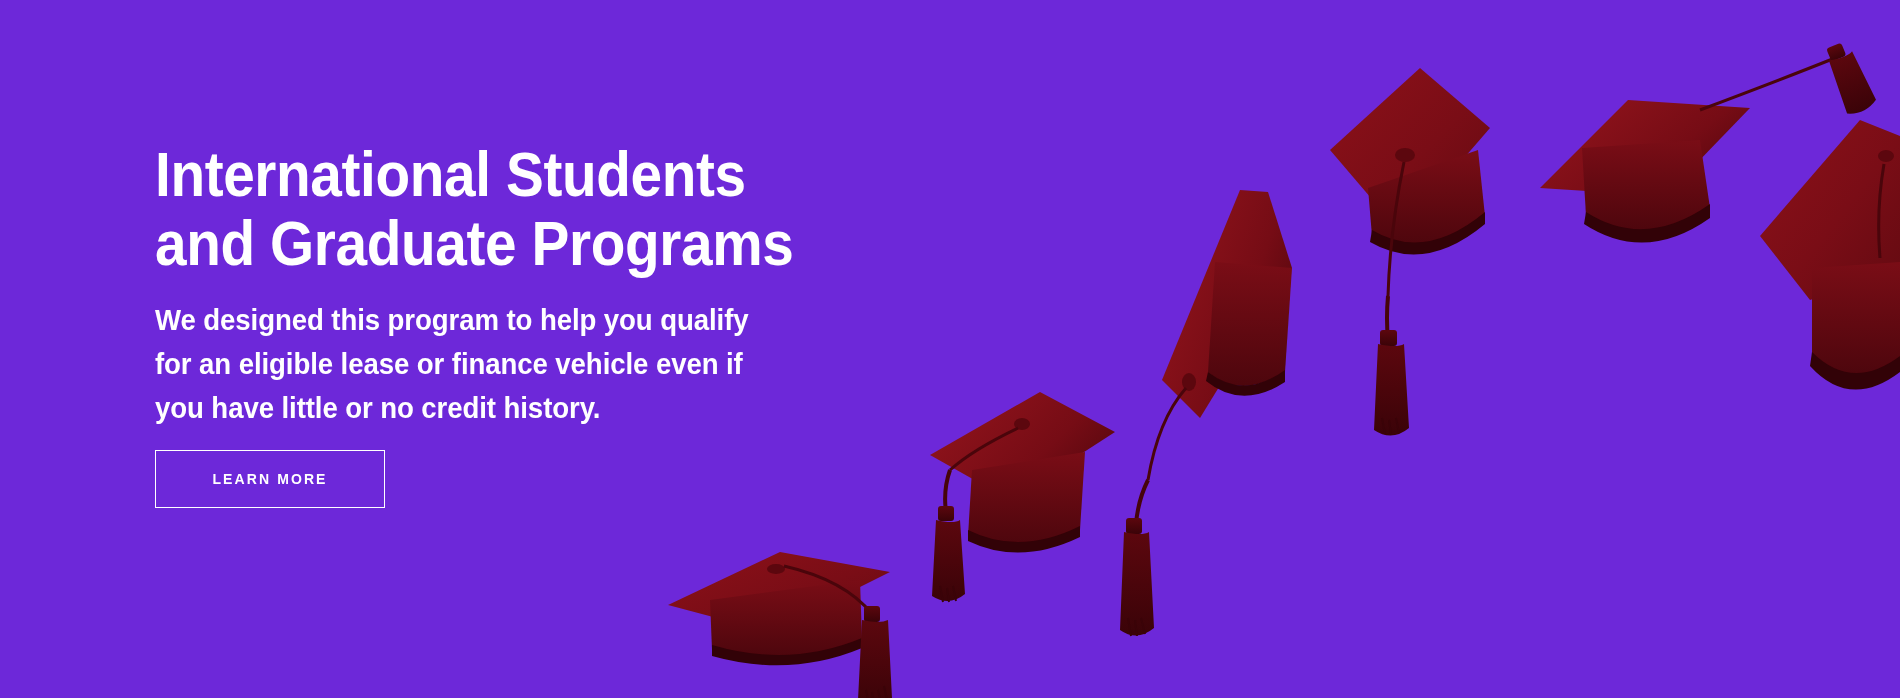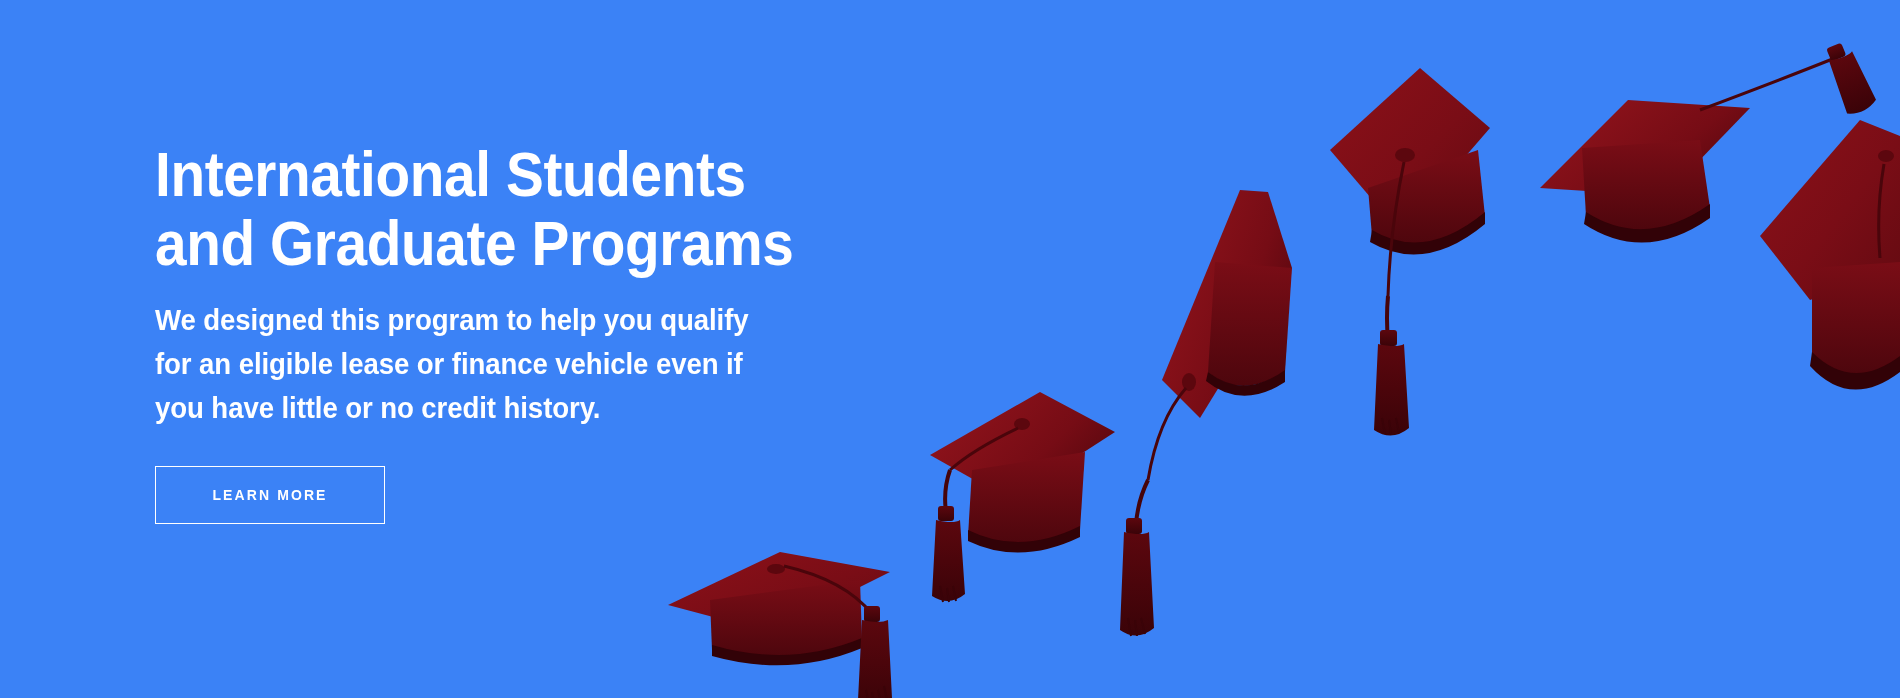--- a/index.html
+++ b/index.html
@@ -10,21 +10,21 @@
     height:698px;
     overflow:hidden;
     background:#e81f30;
     font-family:"Liberation Sans", sans-serif;
   }
 
   .hero {
     position:relative;
     width:1900px;
     height:698px;
-    background:#3b82f6;
+    background:#6d28d9;
     overflow:hidden;
   }
 
   
   .hero-art {
     position:absolute;
     inset:0;
     width:1900px;
     height:698px;
     pointer-events:none;
@@ -60,21 +60,21 @@
     letter-spacing:-0.1px;
     transform:scaleX(0.92);
     transform-origin:left top;
     white-space:pre-line;
   }
 
   .hero-cta {
     display:inline-flex;
     align-items:center;
     justify-content:center;
-    margin-top:36px;
+    margin-top:20px;
     width:230px;
     height:58px;
     border:1px solid #ffffff;
     background:transparent;
     color:#ffffff;
     font-family:"Liberation Sans", sans-serif;
     font-size:14px;
     font-weight:700;
     letter-spacing:2.1px;
     text-transform:uppercase;

